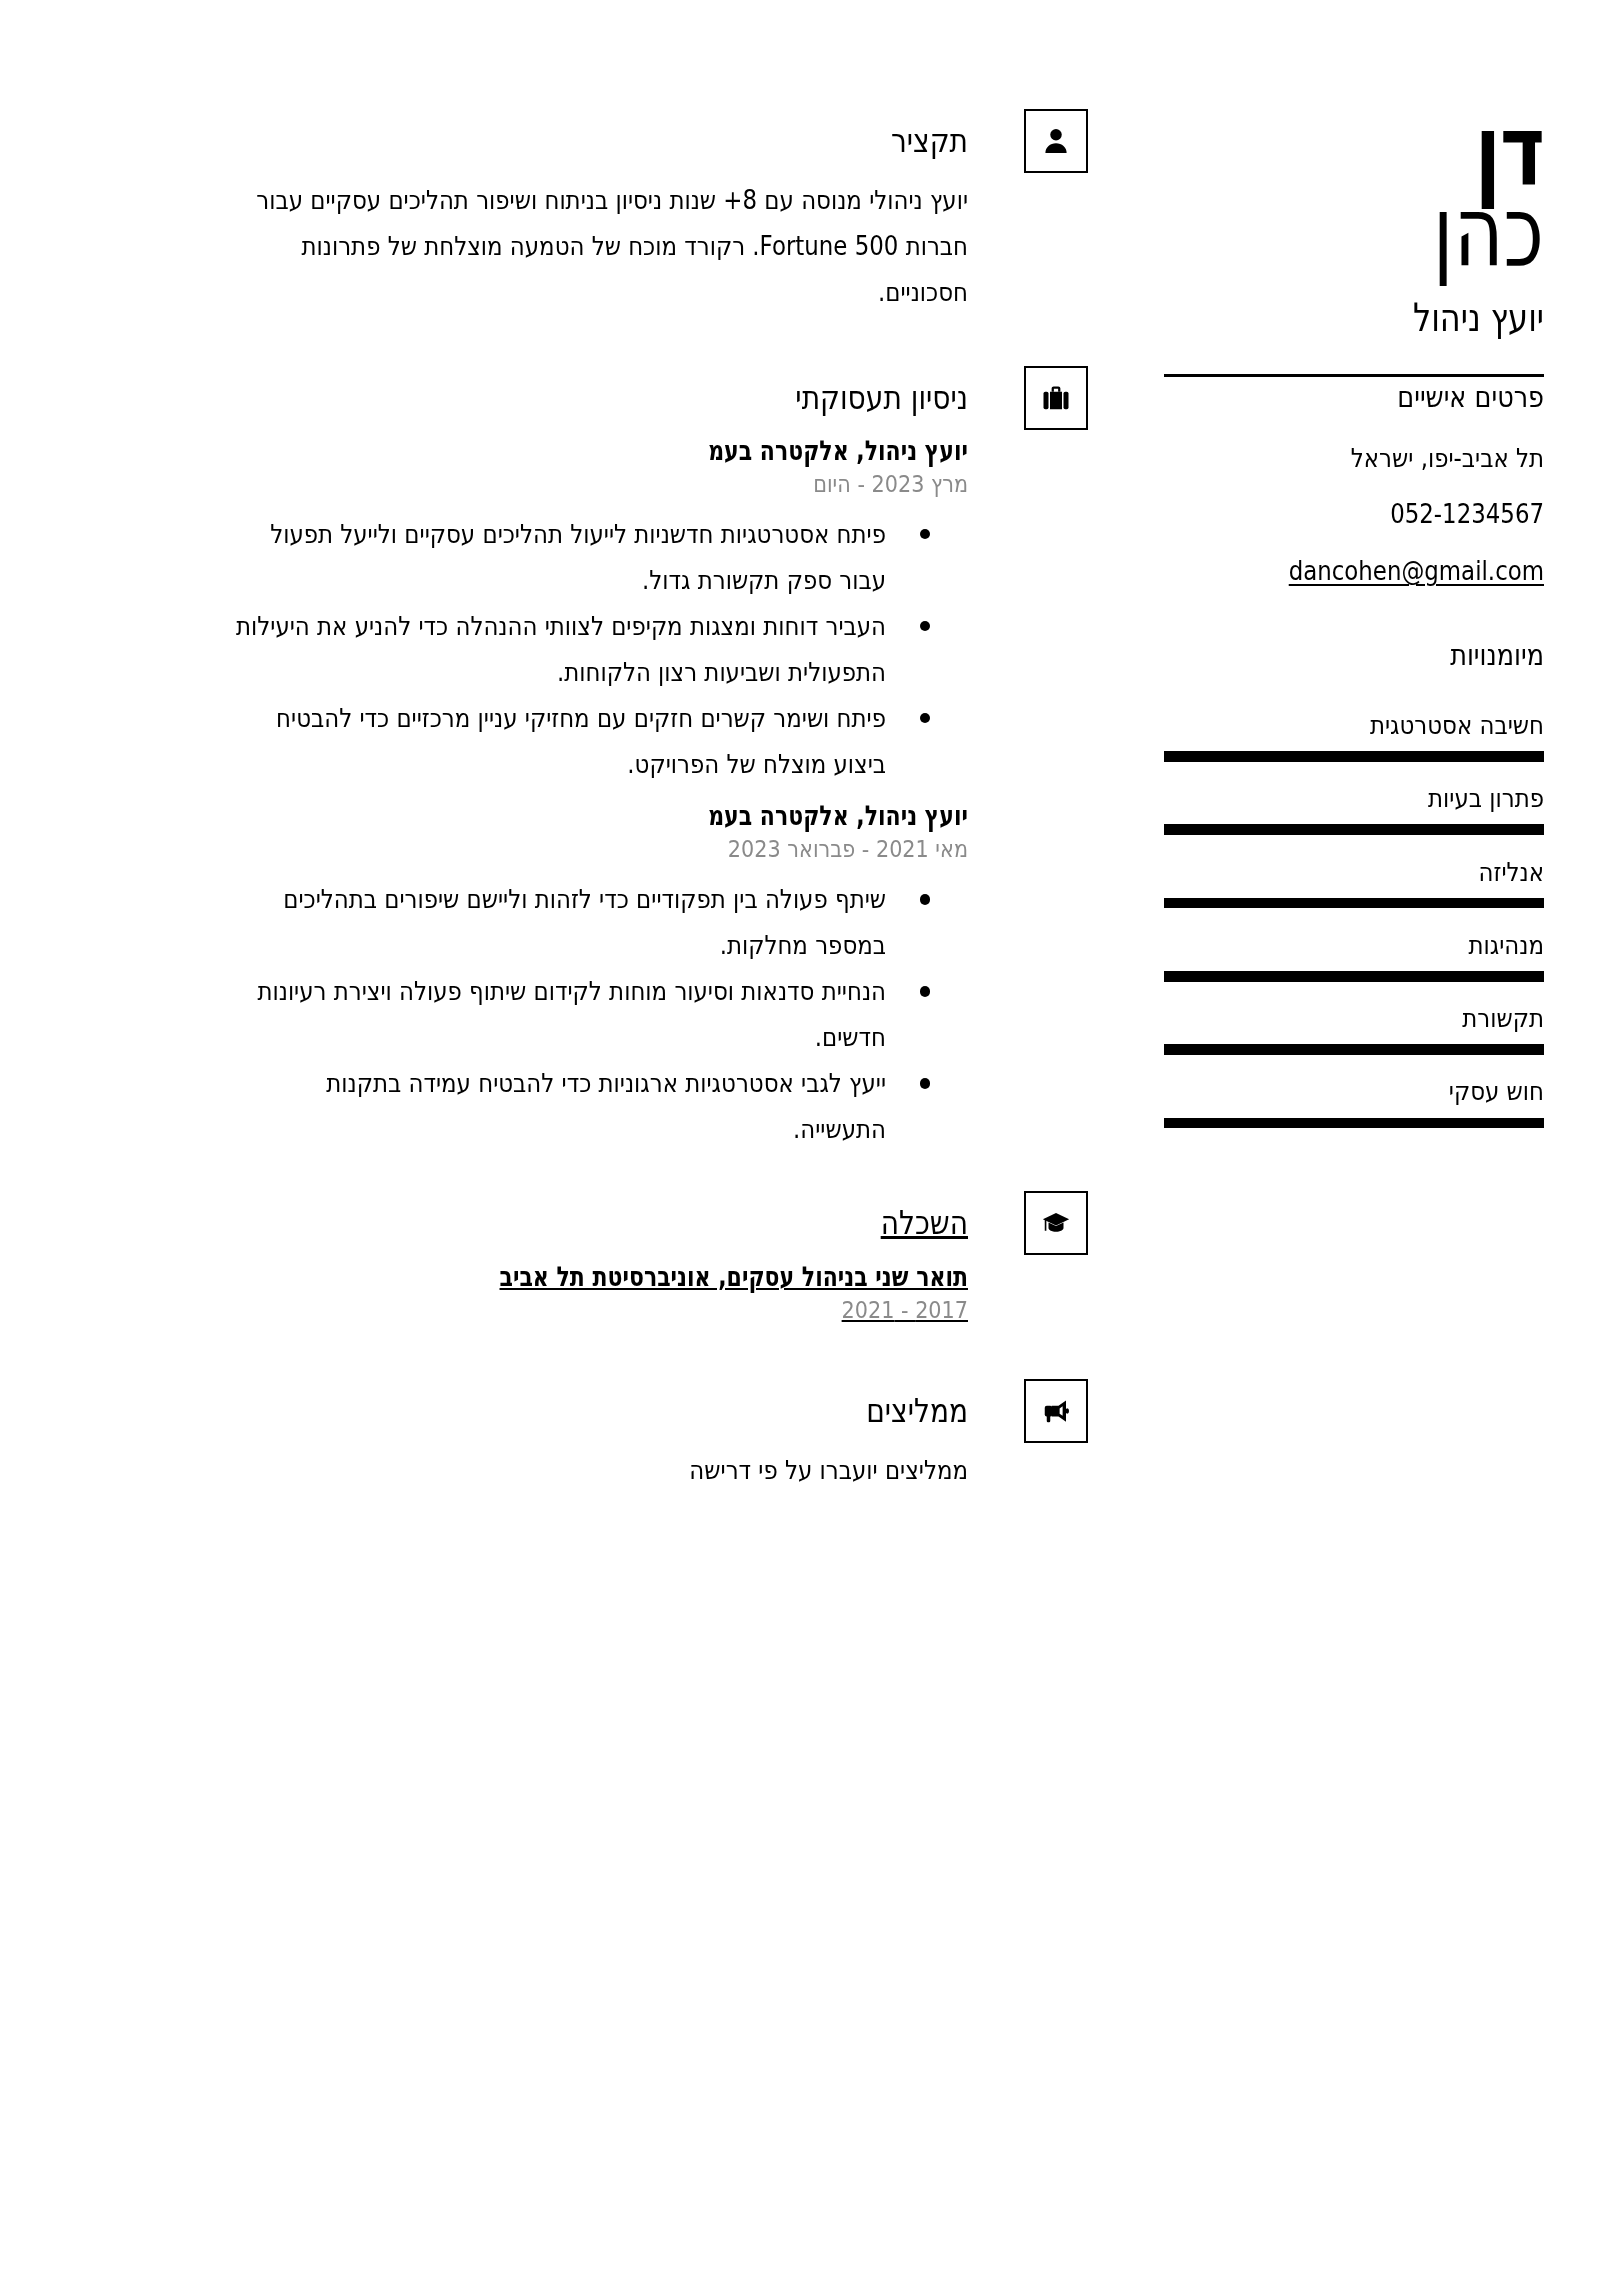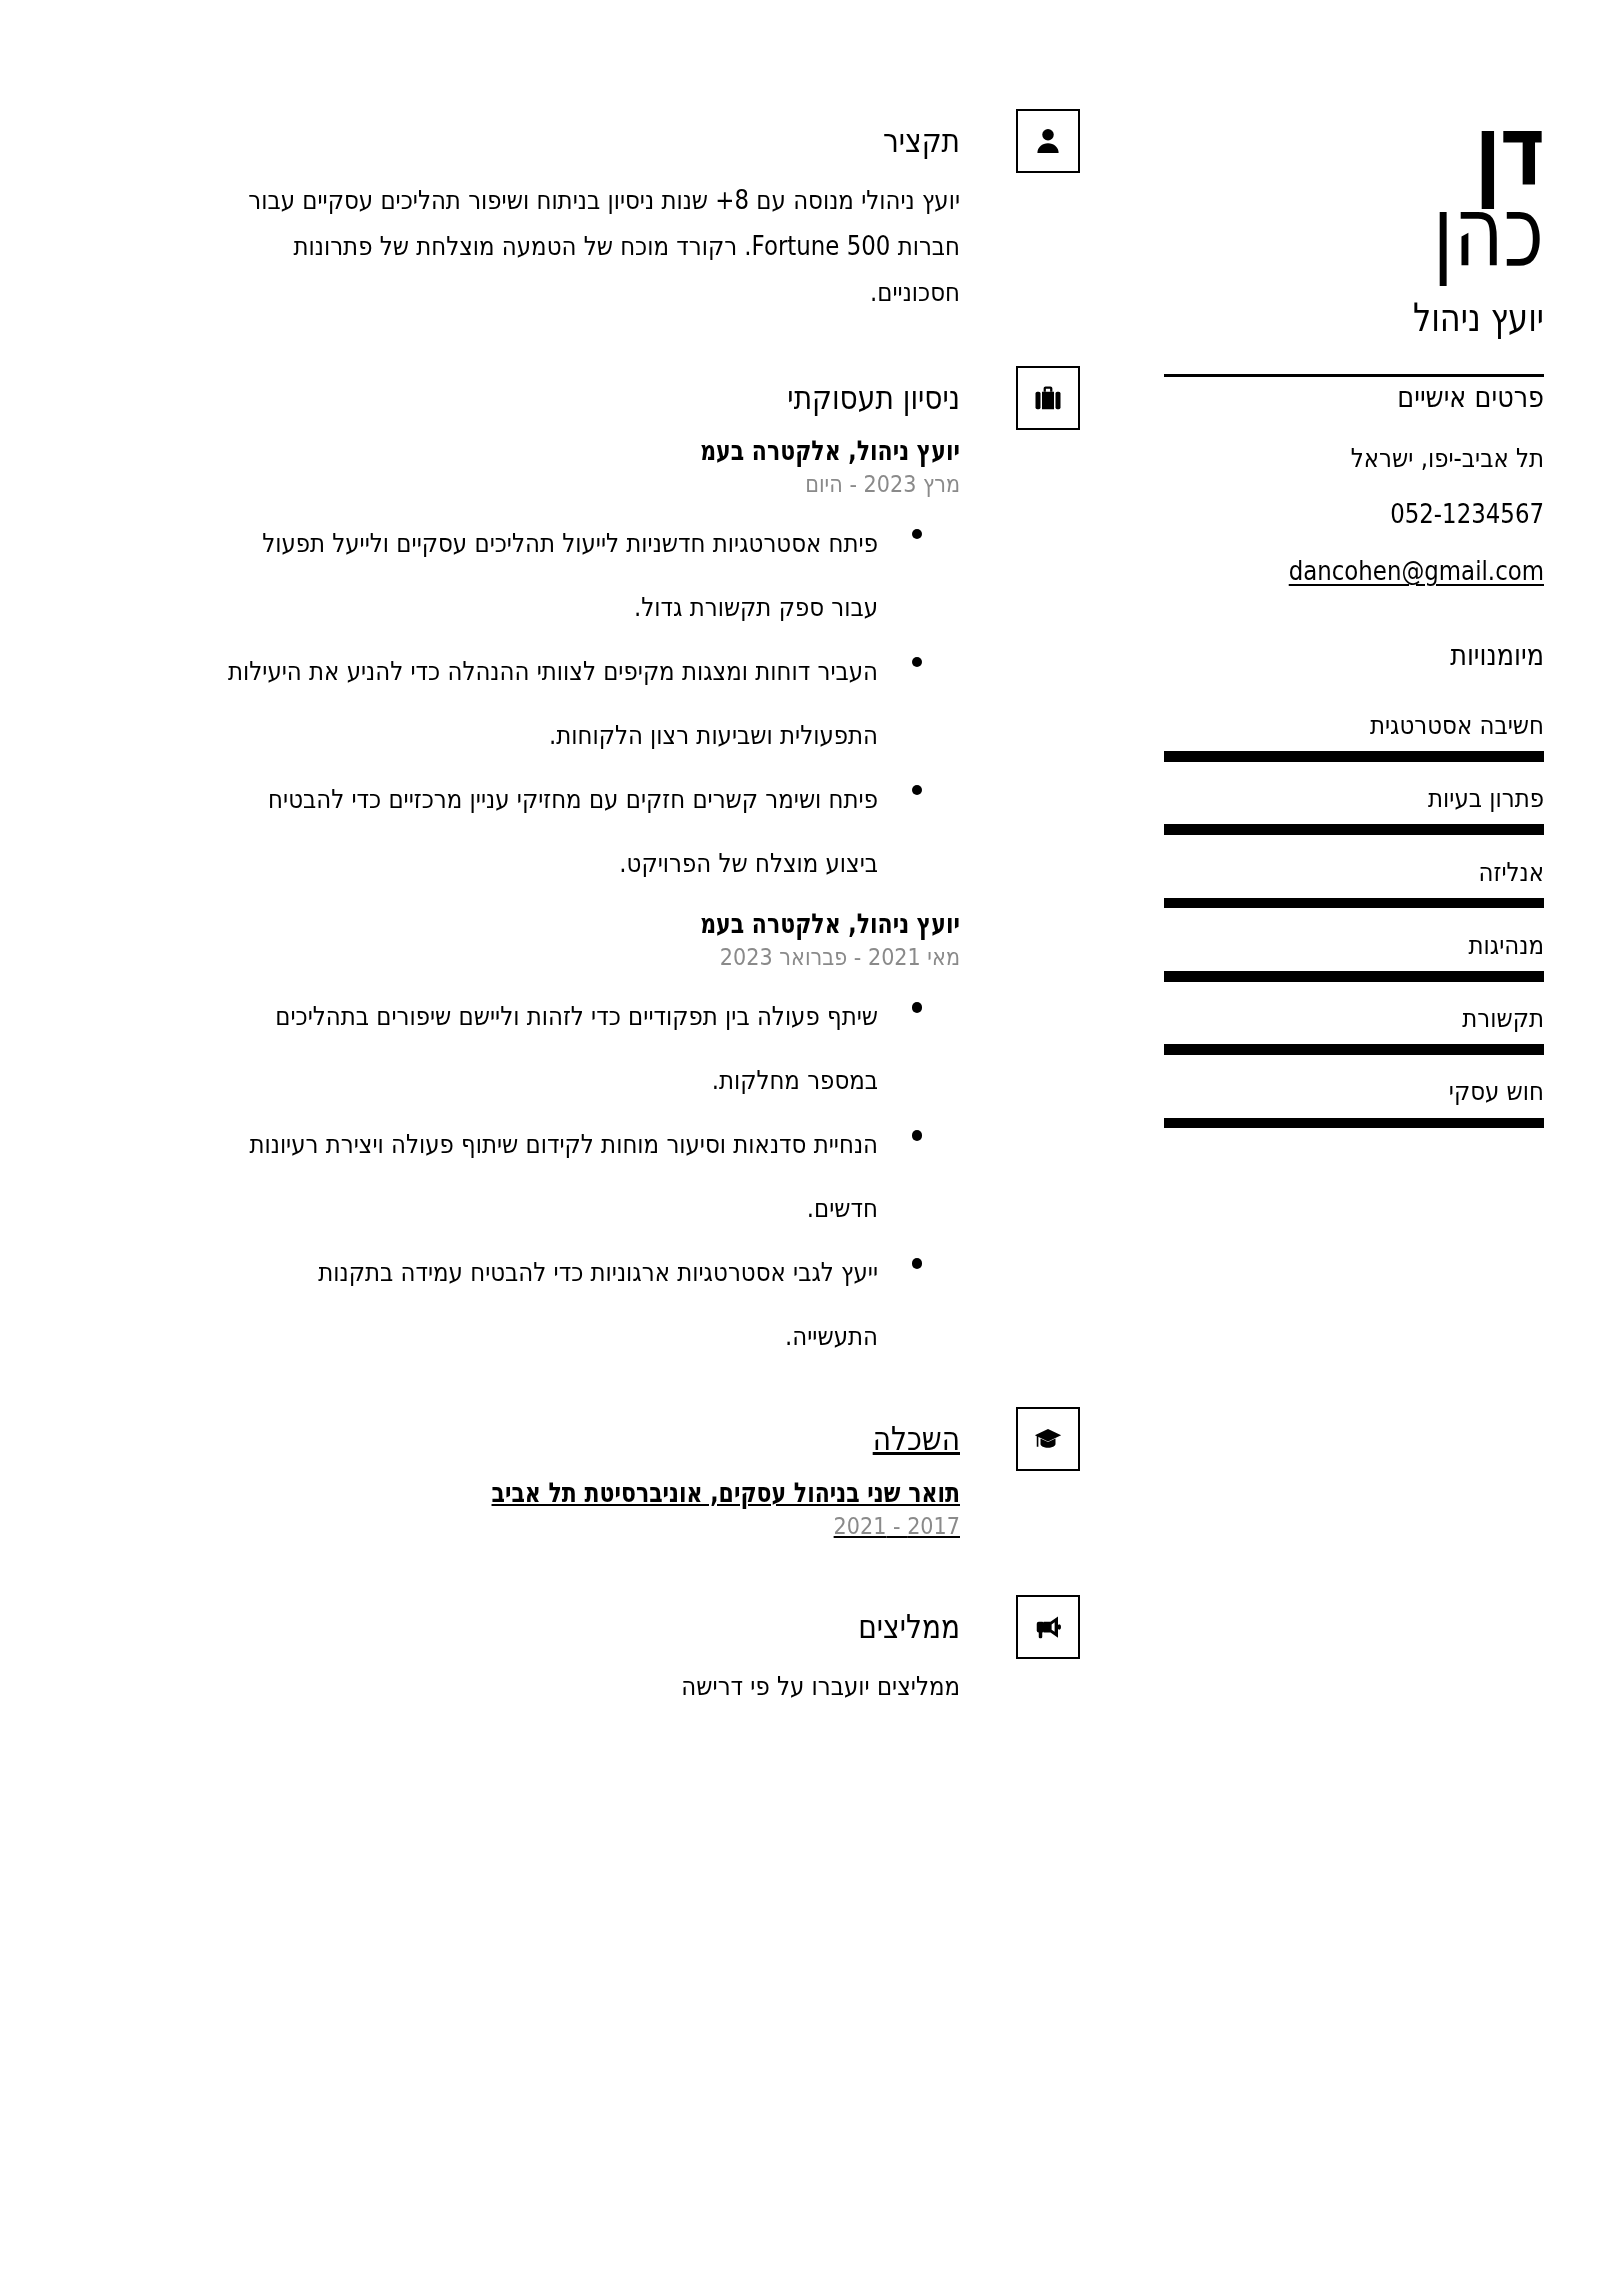--- a/index.html
+++ b/index.html
@@ -75,21 +75,21 @@
   }
   .skill-bar {
     height: 10.5px;
     background: #000;
     margin-top: 9.2px;
   }
 
   
   .main {
     position: absolute;
-    left: 131px;
+    left: 139px;
     width: 949px;
     top: 109px;
   }
   .section { position: relative; }
   .icon-box {
     position: absolute;
     right: 0;
     top: 0;
     width: 64px;
     height: 64px;
@@ -130,21 +130,21 @@
     line-height: 30px;
     color: #8a8a8a;
     transform: scaleX(0.88);
     transform-origin: right center;
   }
   .bullets { list-style: none; margin-top: 11.8px; }
   .bullets li {
     position: relative;
     padding-right: 82px;
     font-size: 26px;
-    line-height: 64px;
+    line-height: 46px;
   }
   .bullets li .dot {
     position: absolute;
     right: 38px;
     top: 18.3px;
     width: 10.5px;
     height: 10.5px;
     border-radius: 50%;
     background: #000;
   }

